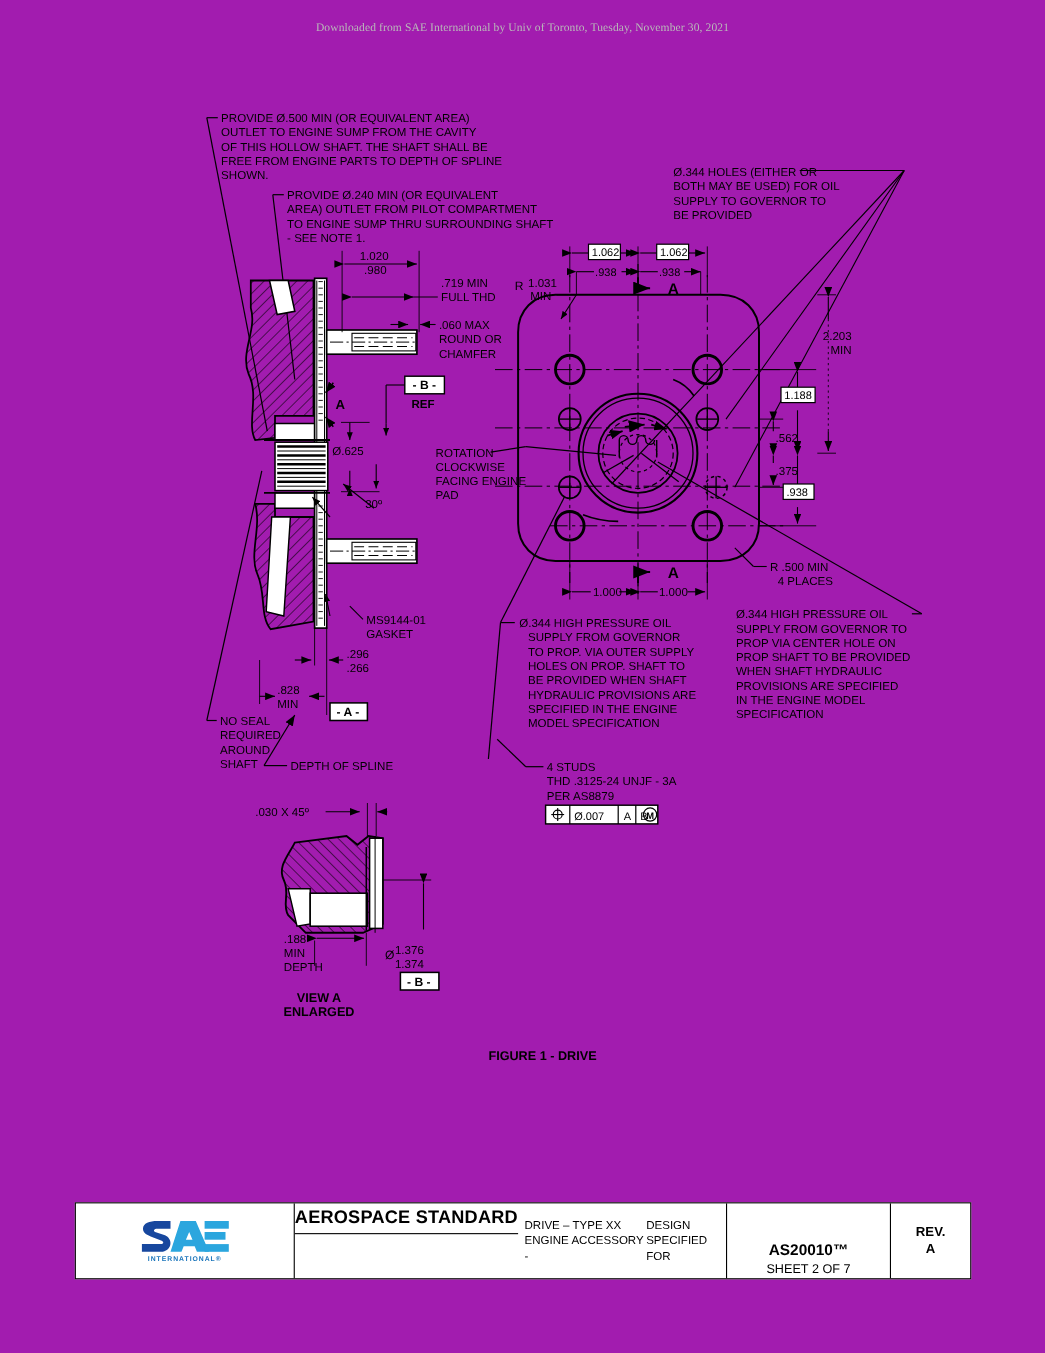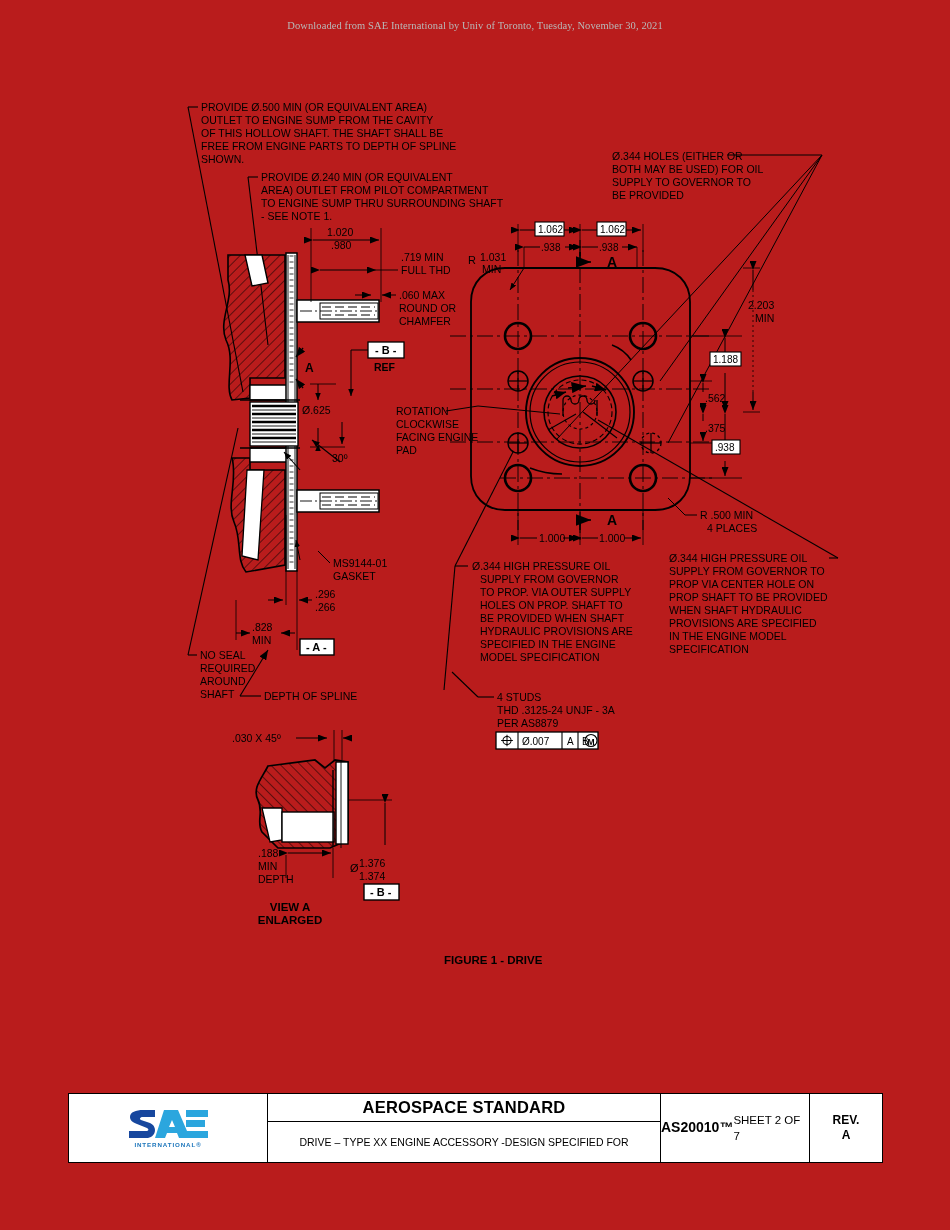--- a/index.html
+++ b/index.html
@@ -1,33 +1,33 @@
 <!DOCTYPE html>
 <html><head>
 <meta charset="utf-8">
 <style>
   html,body{margin:0;padding:0;background:#ffffff;}
   body{width:950px;height:1230px;position:relative;font-family:"Liberation Sans",sans-serif;color:#000;}
-  .page{position:relative;width:950px;height:1230px;overflow:hidden;background:#b91c1c;}
+  .page{position:relative;width:950px;height:1230px;overflow:hidden;background:#a21caf;}
 
   .dl-header{position:absolute;top:20px;left:0;width:950px;text-align:center;
     font-family:"Liberation Serif",serif;font-size:10.5px;color:#b9b9b9;letter-spacing:.1px;}
 
   .fig-svg{position:absolute;left:0;top:0;}
 
   
   .titleblock{position:absolute;left:68px;top:1093px;width:815px;height:70px;
      border:1.6px solid #000;display:flex;box-sizing:border-box;background:#fff;}
   .tb-logo{width:198px;border-right:1.6px solid #000;display:flex;align-items:center;justify-content:center;}
-  .tb-center{flex:1;display:flex;flex-direction:column;border-right:1.6px solid #000;}
+  .tb-center{flex:1;display:flex;flex-direction:row;border-right:1.6px solid #000;}
   .tb-c-top{height:27px;border-bottom:1.3px solid #000;display:flex;align-items:center;justify-content:center;
       font-weight:bold;font-size:16.5px;letter-spacing:.2px;}
-  .tb-c-bot{flex:1;display:flex;align-items:center;justify-content:center;text-align:right;
+  .tb-c-bot{flex:1;display:flex;align-items:center;justify-content:center;text-align:left;
       font-size:10.5px;line-height:1.35;padding:0 6px;}
-  .tb-doc{width:148px;border-right:1.6px solid #000;display:flex;flex-direction:row;
+  .tb-doc{width:148px;border-right:1.6px solid #000;display:flex;flex-direction:column;
       align-items:center;justify-content:flex-end;}
   .tb-doc .docid{font-weight:bold;font-size:14px;line-height:1.25;}
   .tb-doc .sheet{font-size:11.5px;line-height:1.4;}
   .tb-rev{width:72px;display:flex;flex-direction:column;align-items:center;justify-content:center;
       font-weight:bold;font-size:12px;line-height:1.25;}
 
   .sae-logo{width:92px;height:44px;position:relative;display:flex;flex-direction:column;
       align-items:center;justify-content:center;}
   .sae-int{font-size:6.2px;font-weight:bold;letter-spacing:.9px;color:#1b75bb;margin-top:1px;}
 </style>

